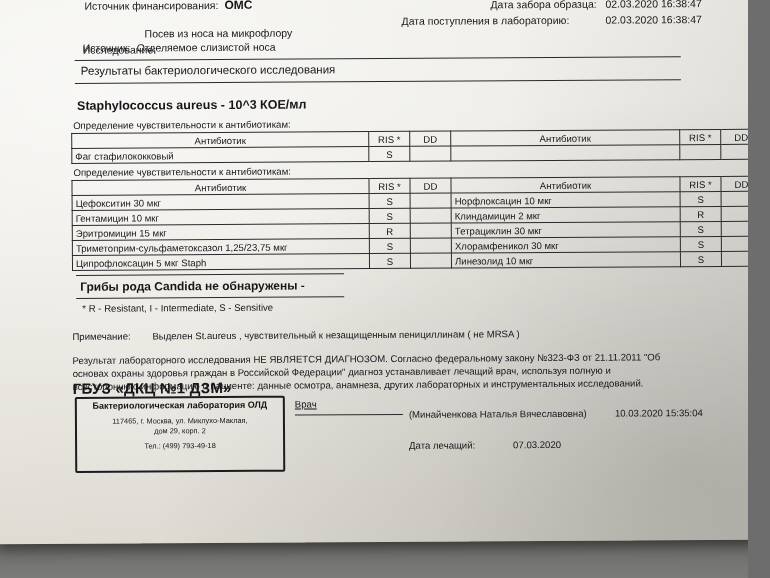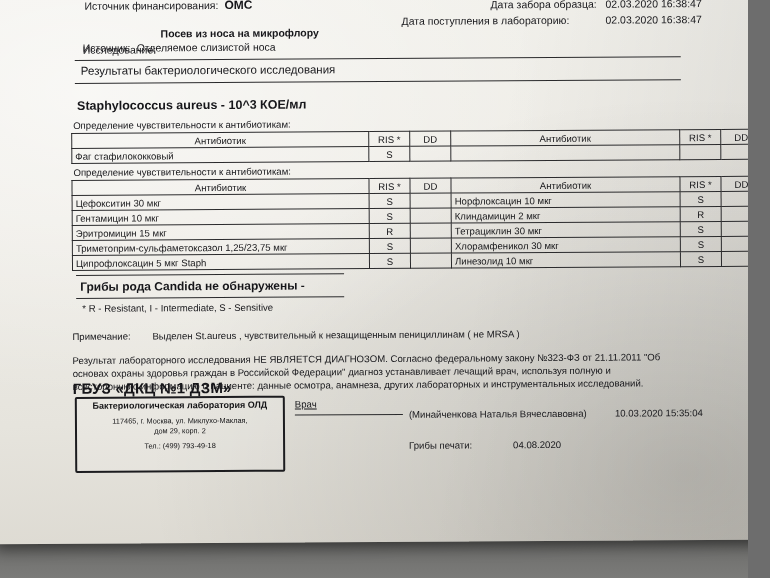--- a/index.html
+++ b/index.html
@@ -131,21 +131,21 @@
 
   <div id="content" style="transform: rotate(-0.35deg); left:-6px; top:-10px;">
 
     <div class="txt hdr-label" style="left:92px; top:8px;">Источник финансирования:</div>
     <div class="txt hdr-val b" style="left:232px; top:7px; font-size:12px;">ОМС</div>
 
     <div class="txt hdr-label" style="left:498px; top:9px;">Дата забора образца:</div>
     <div class="txt hdr-val" style="left:613px; top:9px;">02.03.2020 16:38:47</div>
 
     <div class="txt hdr-label" style="left:90px; top:36px;margin-top:16px;">Исследование:</div>
-    <div class="txt hdr-val" style="left:168px; top:36px;font-weight:bold;">Посев из носа на микрофлору</div>
+    <div class="txt hdr-val" style="left:152px; top:36px;">Посев из носа на микрофлору</div>
 
     <div class="txt hdr-label" style="left:409px; top:25px;">Дата поступления в лабораторию:</div>
     <div class="txt hdr-val" style="left:613px; top:25px;">02.03.2020 16:38:47</div>
 
     <div class="txt hdr-label" style="left:90px; top:50px;">Источник:</div>
     <div class="txt hdr-val" style="left:144px; top:50px;">Отделяемое слизистой носа</div>
 
     <div class="rule" style="left:82px; top:68px; width:606px;"></div>
     <div class="txt" style="left:88px; top:73px; font-size:11.5px;">Результаты бактериологического исследования</div>
     <div class="rule" style="left:82px; top:91px; width:606px;"></div>
@@ -252,17 +252,17 @@
       <div class="s-line" style="margin-top:6px;">117465, г. Москва, ул. Миклухо-Маклая,</div>
       <div class="s-line">дом 29, корп. 2</div>
       <div class="s-line" style="margin-top:5px;">Тел.: (499) 793-49-18</div>
     </div>
 
     <div class="txt small" style="left:300px; top:408px;text-decoration:underline;">Врач</div>
     <div class="rule" style="left:300px; top:424px; width:108px;"></div>
     <div class="txt small" style="left:414px; top:419px;">(Минайченкова Наталья Вячеславовна)</div>
     <div class="txt small" style="left:620px; top:419px;">10.03.2020 15:35:04</div>
 
-    <div class="txt small" style="left:414px; top:450px;">Грибы печати:</div>
-    <div class="txt small" style="left:518px; top:450px;">04.08.2020</div>
+    <div class="txt small" style="left:414px; top:450px;">Дата лечащий:</div>
+    <div class="txt small" style="left:518px; top:450px;">07.03.2020</div>
 
   </div>
 </div>
 
 </body></html>

